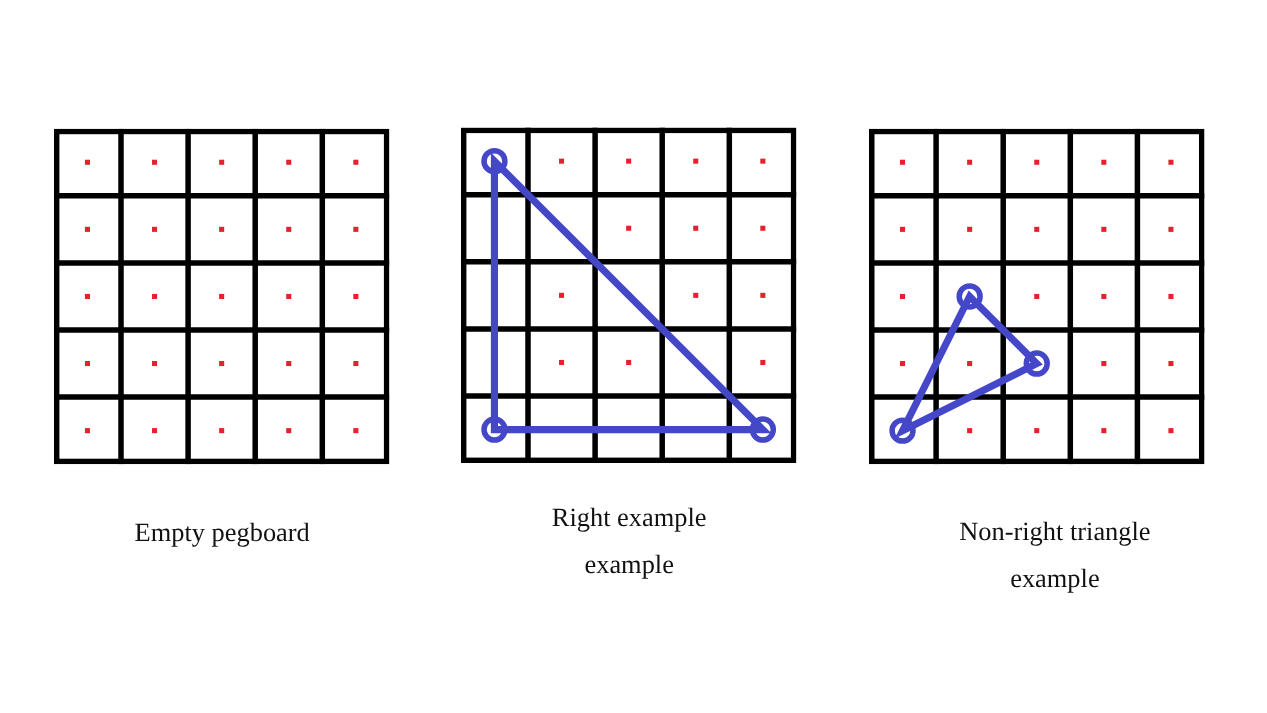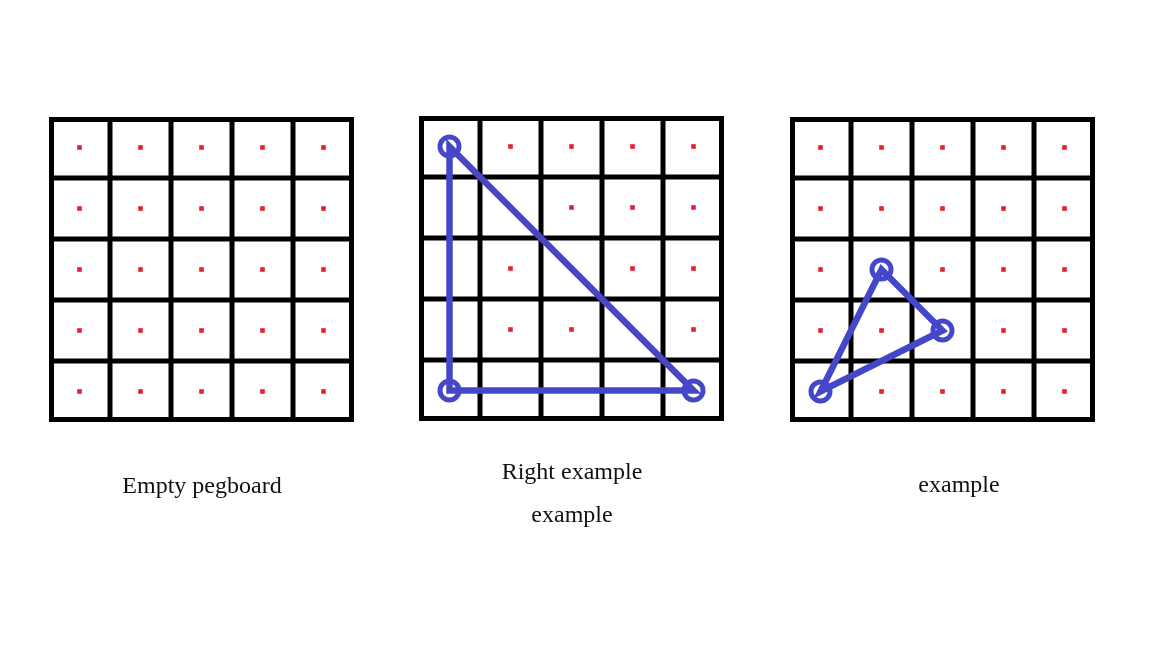--- a/index.html
+++ b/index.html
@@ -140,16 +140,17 @@
 
   <div id="caption-0" class="caption">
     <span>Empty pegboard</span>
 
   </div>
   <div id="caption-1" class="caption">
     <span>Right example</span>
     <span>example</span>
   </div>
   <div id="caption-2" class="caption">
+    <span>Non-right triangle</span>
     <span>example</span>
   </div>
 
 </div>
 
 </body></html>

